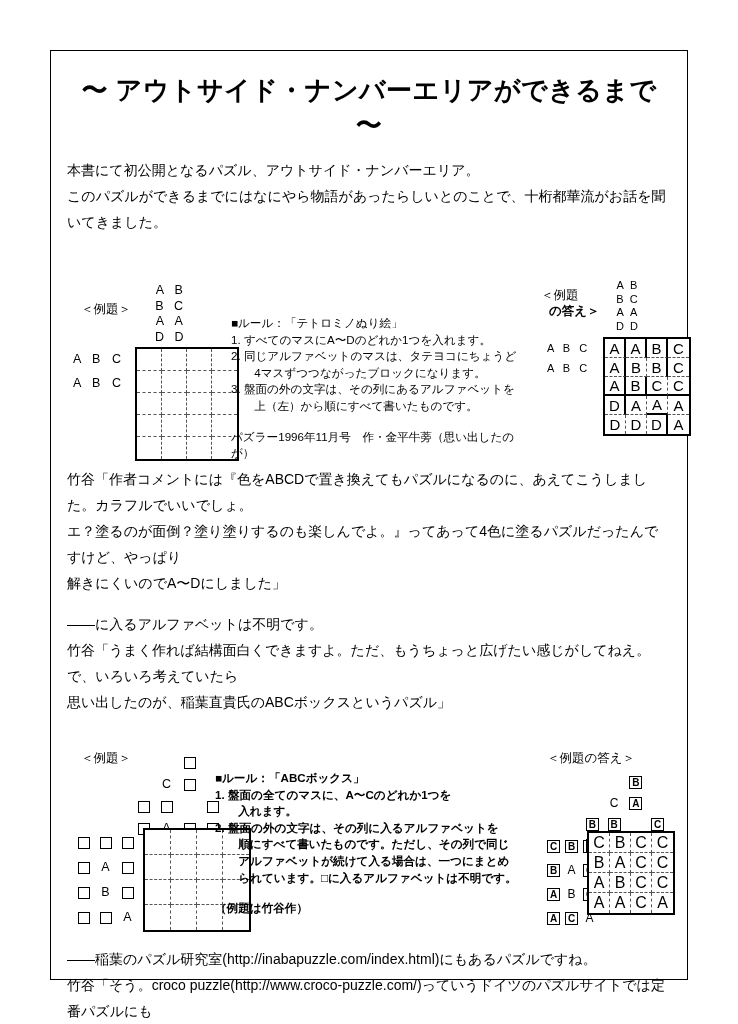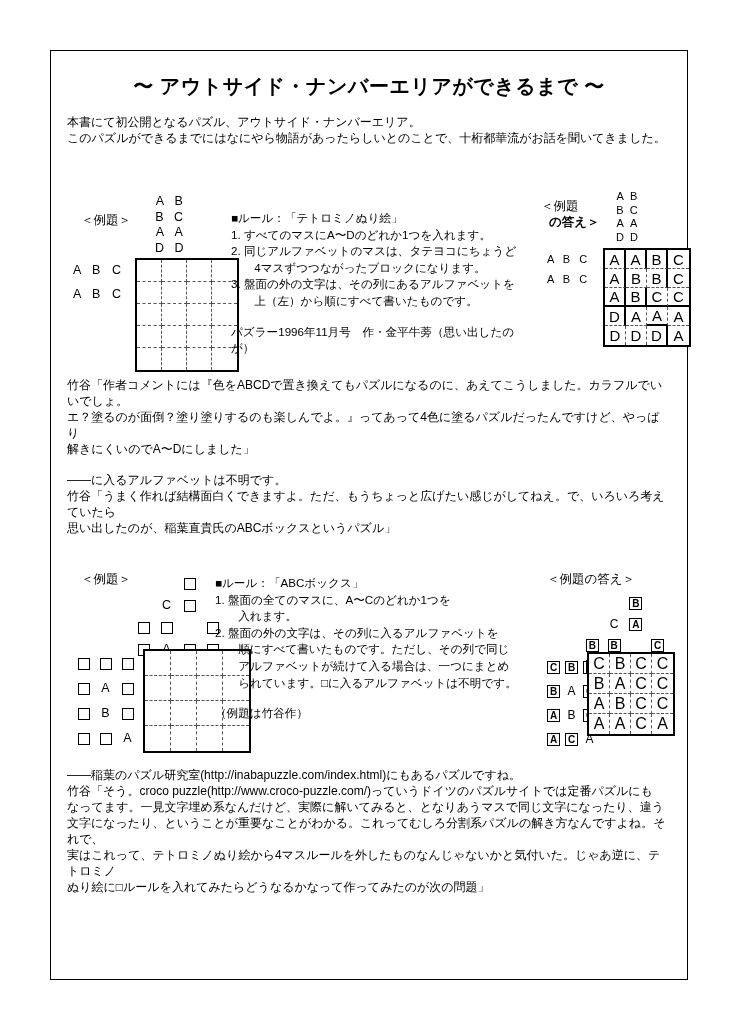--- a/index.html
+++ b/index.html
@@ -27,27 +27,27 @@
   }
   .inner {
     position: absolute;
     left: 0; top: 0; right: 0; bottom: 0;
     padding: 14px 16px 0 16px;
     box-sizing: border-box;
   }
   h1.title {
     margin: 8px 0 14px 0;
     text-align: center;
-    font-size: 20px;
+    font-size: 26px;
     font-weight: bold;
     letter-spacing: 0.5px;
   }
   .para {
-    font-size: 12px;
-    line-height: 16px;
+    font-size: 14px;
+    line-height: 26px;
     margin: 0;
     white-space: pre-line;
   }
   .gap { height: 15px; }
 
   
   .sq {
     display: inline-block;
     width: 12px;
     height: 12px;
@@ -191,21 +191,21 @@
         <div class="cell"></div>
           <div class="cell"></div>
           <div class="cell"></div>
           <div class="cell lastcol"></div>
         <div class="cell lastrow"></div>
           <div class="cell lastrow"></div>
           <div class="cell lastrow"></div>
           <div class="cell lastrow lastcol"></div>
       </div>
 
-      <div class="abs" style="left:164px; top:20px; width:300px;">
+      <div class="abs" style="left:164px; top:36px; width:300px;">
         <div class="rule-head">■ルール：「テトロミノぬり絵」</div>
         <div class="rule-list">1. すべてのマスにA〜Dのどれか1つを入れます。
 2. 同じアルファベットのマスは、タテヨコにちょうど
 　　4マスずつつながったブロックになります。
 3. 盤面の外の文字は、その列にあるアルファベットを
 　　上（左）から順にすべて書いたものです。</div>
         <div style="height:14px;"></div>
         <div class="credit">パズラー1996年11月号　作・金平牛蒡（思い出したのが）</div>
       </div>
 
@@ -335,21 +335,21 @@
         <div class="cell"></div>
           <div class="cell"></div>
           <div class="cell"></div>
           <div class="cell lastcol"></div>
         <div class="cell lastrow"></div>
           <div class="cell lastrow"></div>
           <div class="cell lastrow"></div>
           <div class="cell lastrow lastcol"></div>
       </div>
 
-      <div class="abs" style="left:148px; top:4px; width:330px;">
+      <div class="abs" style="left:148px; top:20px; width:330px;font-weight:bold;">
         <div class="rule-head">■ルール：「ABCボックス」</div>
         <div class="rule-list">1. 盤面の全てのマスに、A〜Cのどれか1つを
 　　入れます。
 2. 盤面の外の文字は、その列に入るアルファベットを
 　　順にすべて書いたものです。ただし、その列で同じ
 　　アルファベットが続けて入る場合は、一つにまとめ
 　　られています。□に入るアルファベットは不明です。</div>
         <div style="height:14px;"></div>
         <div class="credit">（例題は竹谷作）</div>
       </div>

